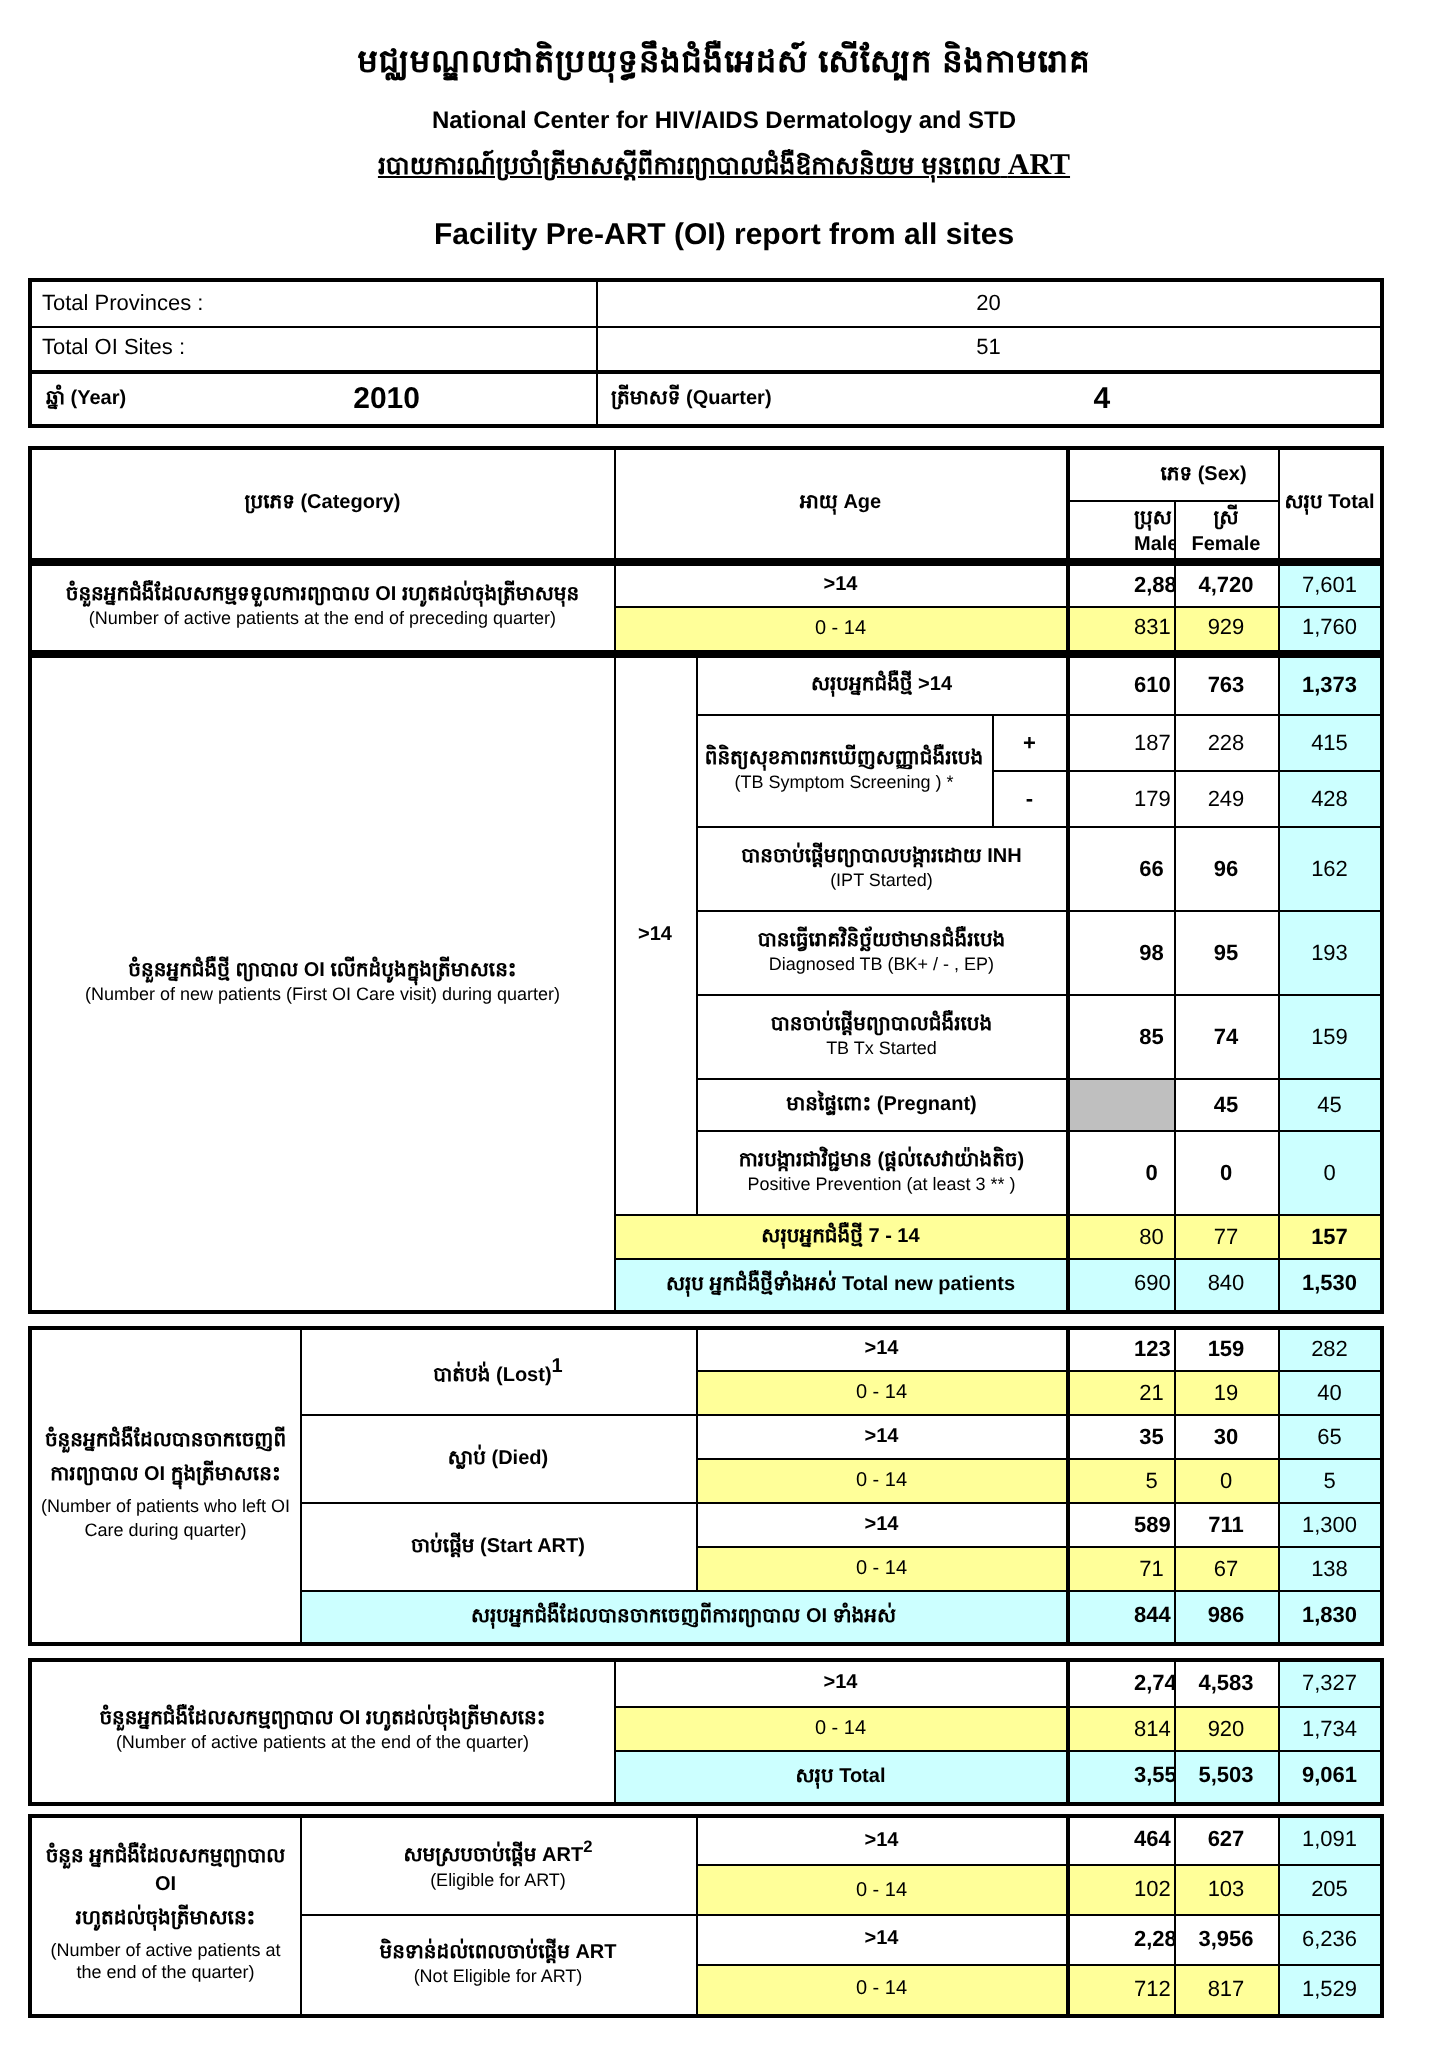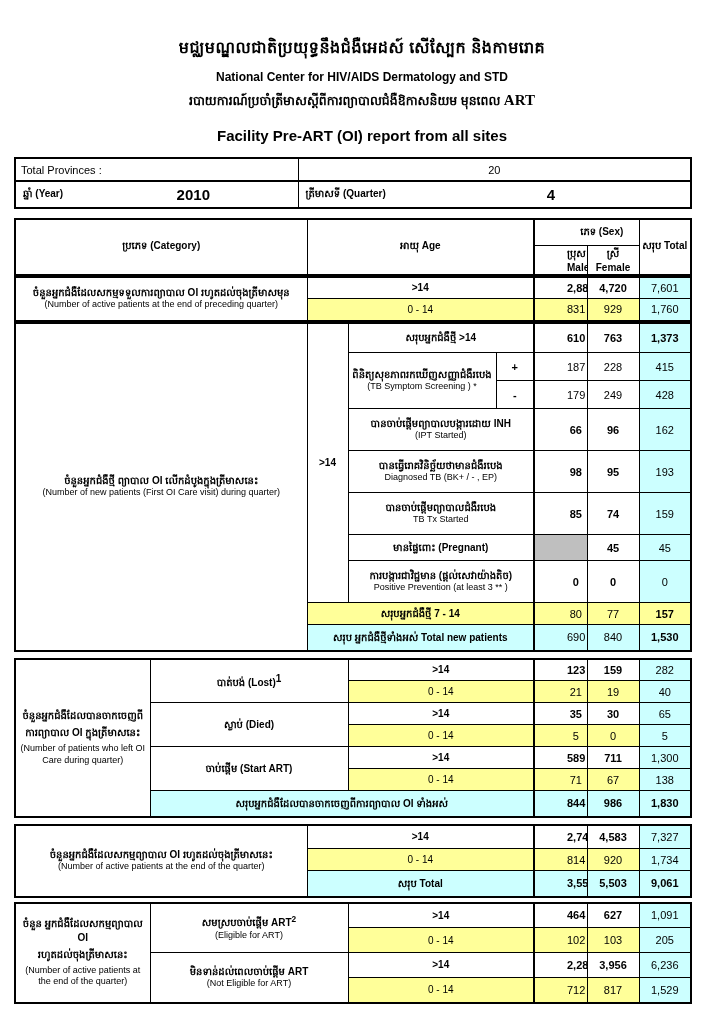--- a/index.html
+++ b/index.html
@@ -7,24 +7,24 @@
   body {
     width: 724px; height: 1024px;
     font-family: "Liberation Sans", sans-serif;
     color: #000;
     position: relative;
     overflow: hidden;
   }
   .page { position: absolute; top: 0; left: 0; width: 724px; height: 1024px; }
 
   
-  .hdr { text-align: center; padding-top: 37px; }
+  .hdr { text-align: center; padding-top: 20px; }
   .hdr .km-title { font-size: 16px; font-weight: bold; letter-spacing: .5px; }
   .hdr .en-title { font-size: 12px; font-weight: bold; margin-top: 9px; }
-  .hdr .km-sub   { font-size: 12.5px; font-weight: bold; margin-top: 8px; }
+  .hdr .km-sub   { font-size: 12.5px; font-weight: bold; margin-top: 8px; text-decoration: underline; }
   .hdr .km-sub .art { font-family: "Liberation Serif", serif; font-size: 15px; font-weight: bold; }
   .hdr .report-title { font-size: 15px; font-weight: bold; margin-top: 16px; }
 
   
   table { border-collapse: collapse; table-layout: fixed; width: 676px; margin-left: 14px; }
   td { border: 1px solid #000; text-align: center; vertical-align: middle;
        padding: 1px 2px; font-size: 10px; overflow: hidden; }
   table.frame { border: 2px solid #000; }
   .num  { font-size: 11px; }
   .b    { font-weight: bold; }
@@ -69,20 +69,24 @@
   <table class="frame info" style="margin-top:13px">
     <colgroup>
         <col style="width:283px">
         <col style="width:393px">
       </colgroup>
     <tbody>
         <tr>
       <td class="lbl">Total Provinces :</td>
       <td class="num">20</td>
     </tr>
+    <tr>
+      <td class="lbl">Total OI Sites :</td>
+      <td class="num">51</td>
+    </tr>
     <tr class="yr-row">
       <td class="thick-top">
         <div class="pair">
           <span class="plbl">ឆ្នាំ (Year)</span>
           <span class="pval">2010</span>
         </div>
       </td>
       <td class="thick-top">
         <div class="pair">
           <span class="plbl">ត្រីមាសទី (Quarter)</span>

